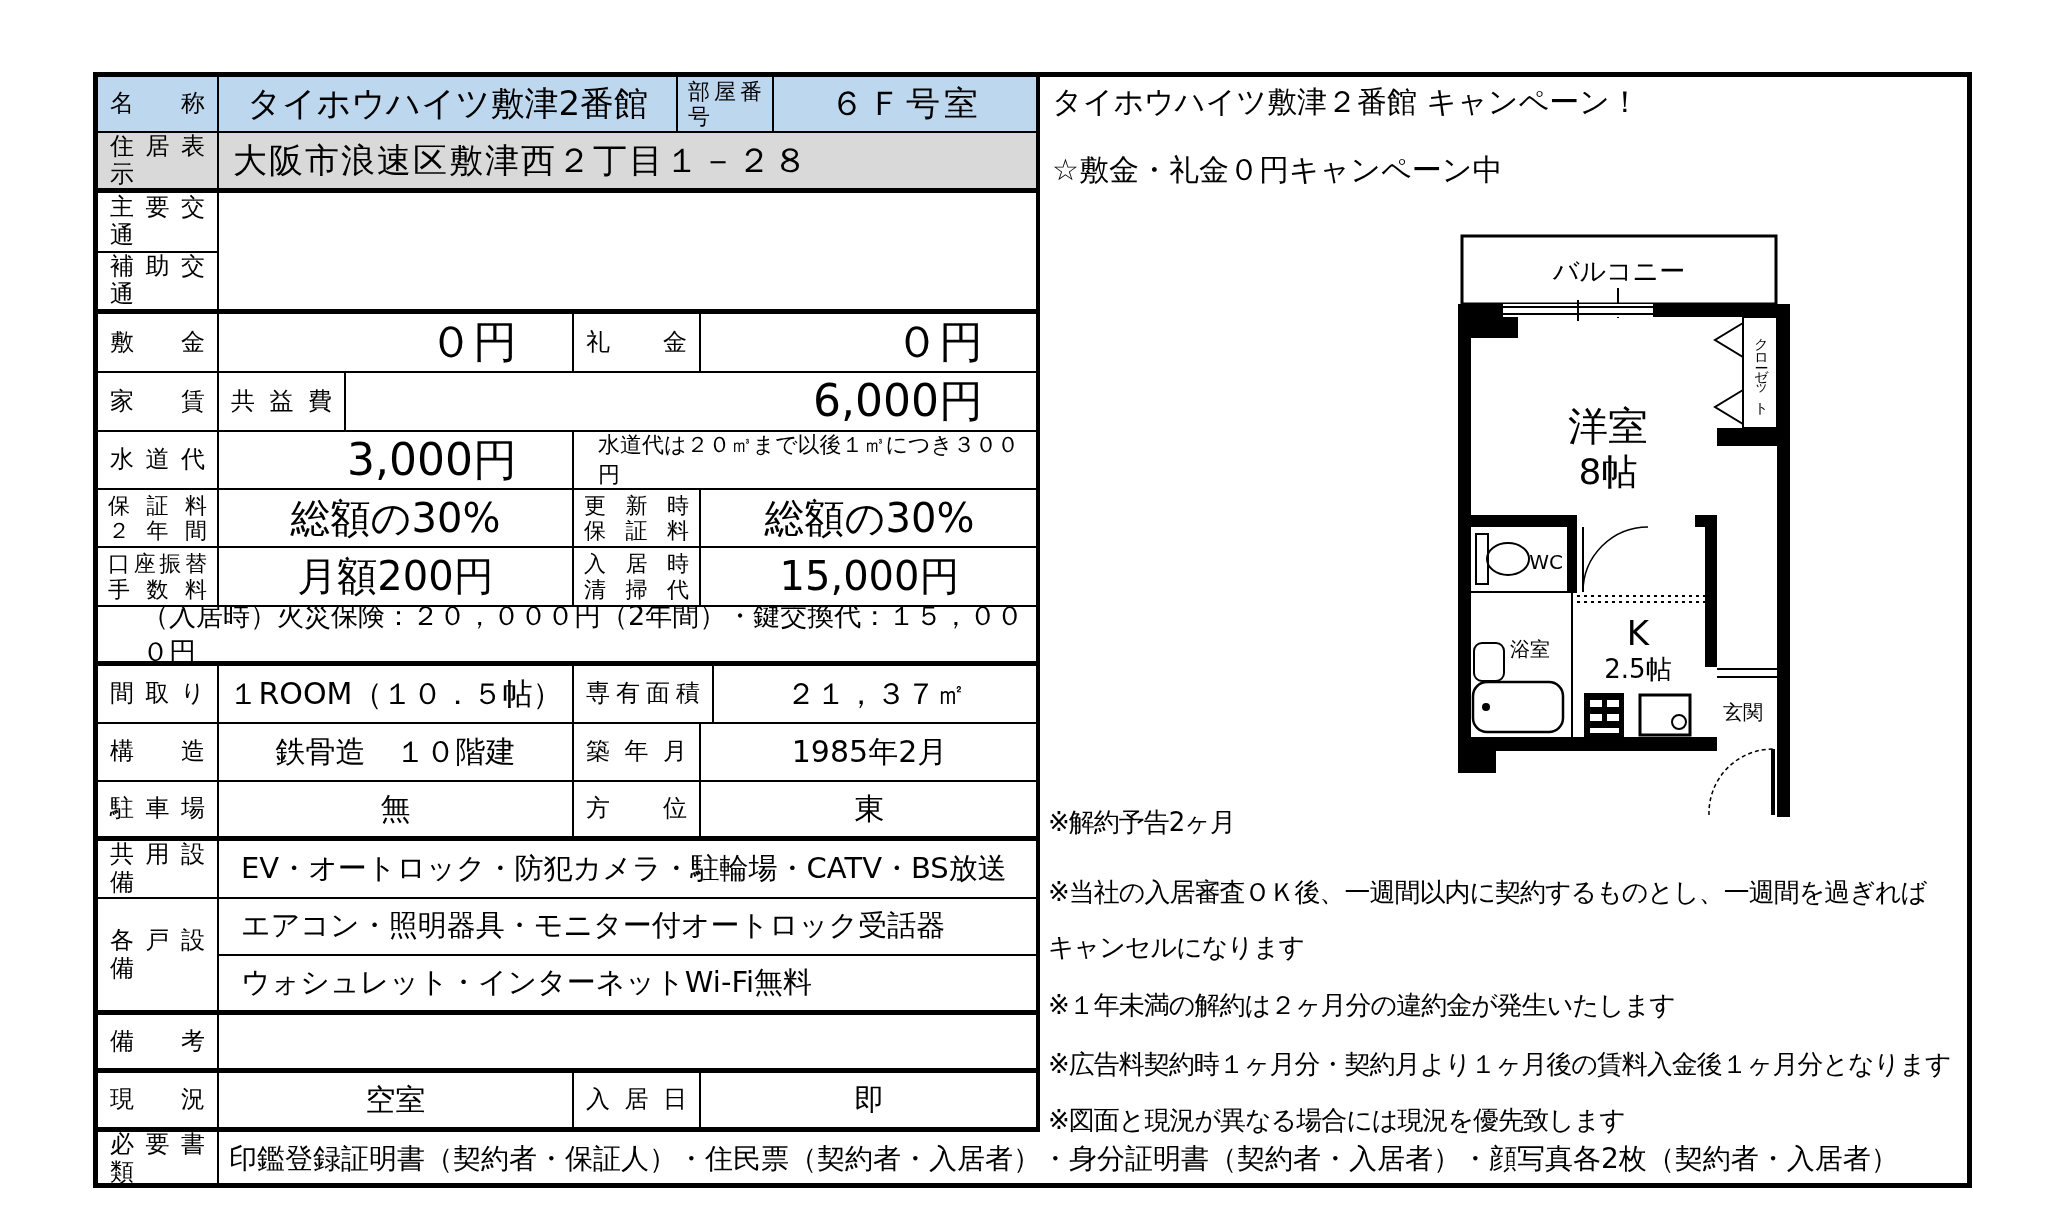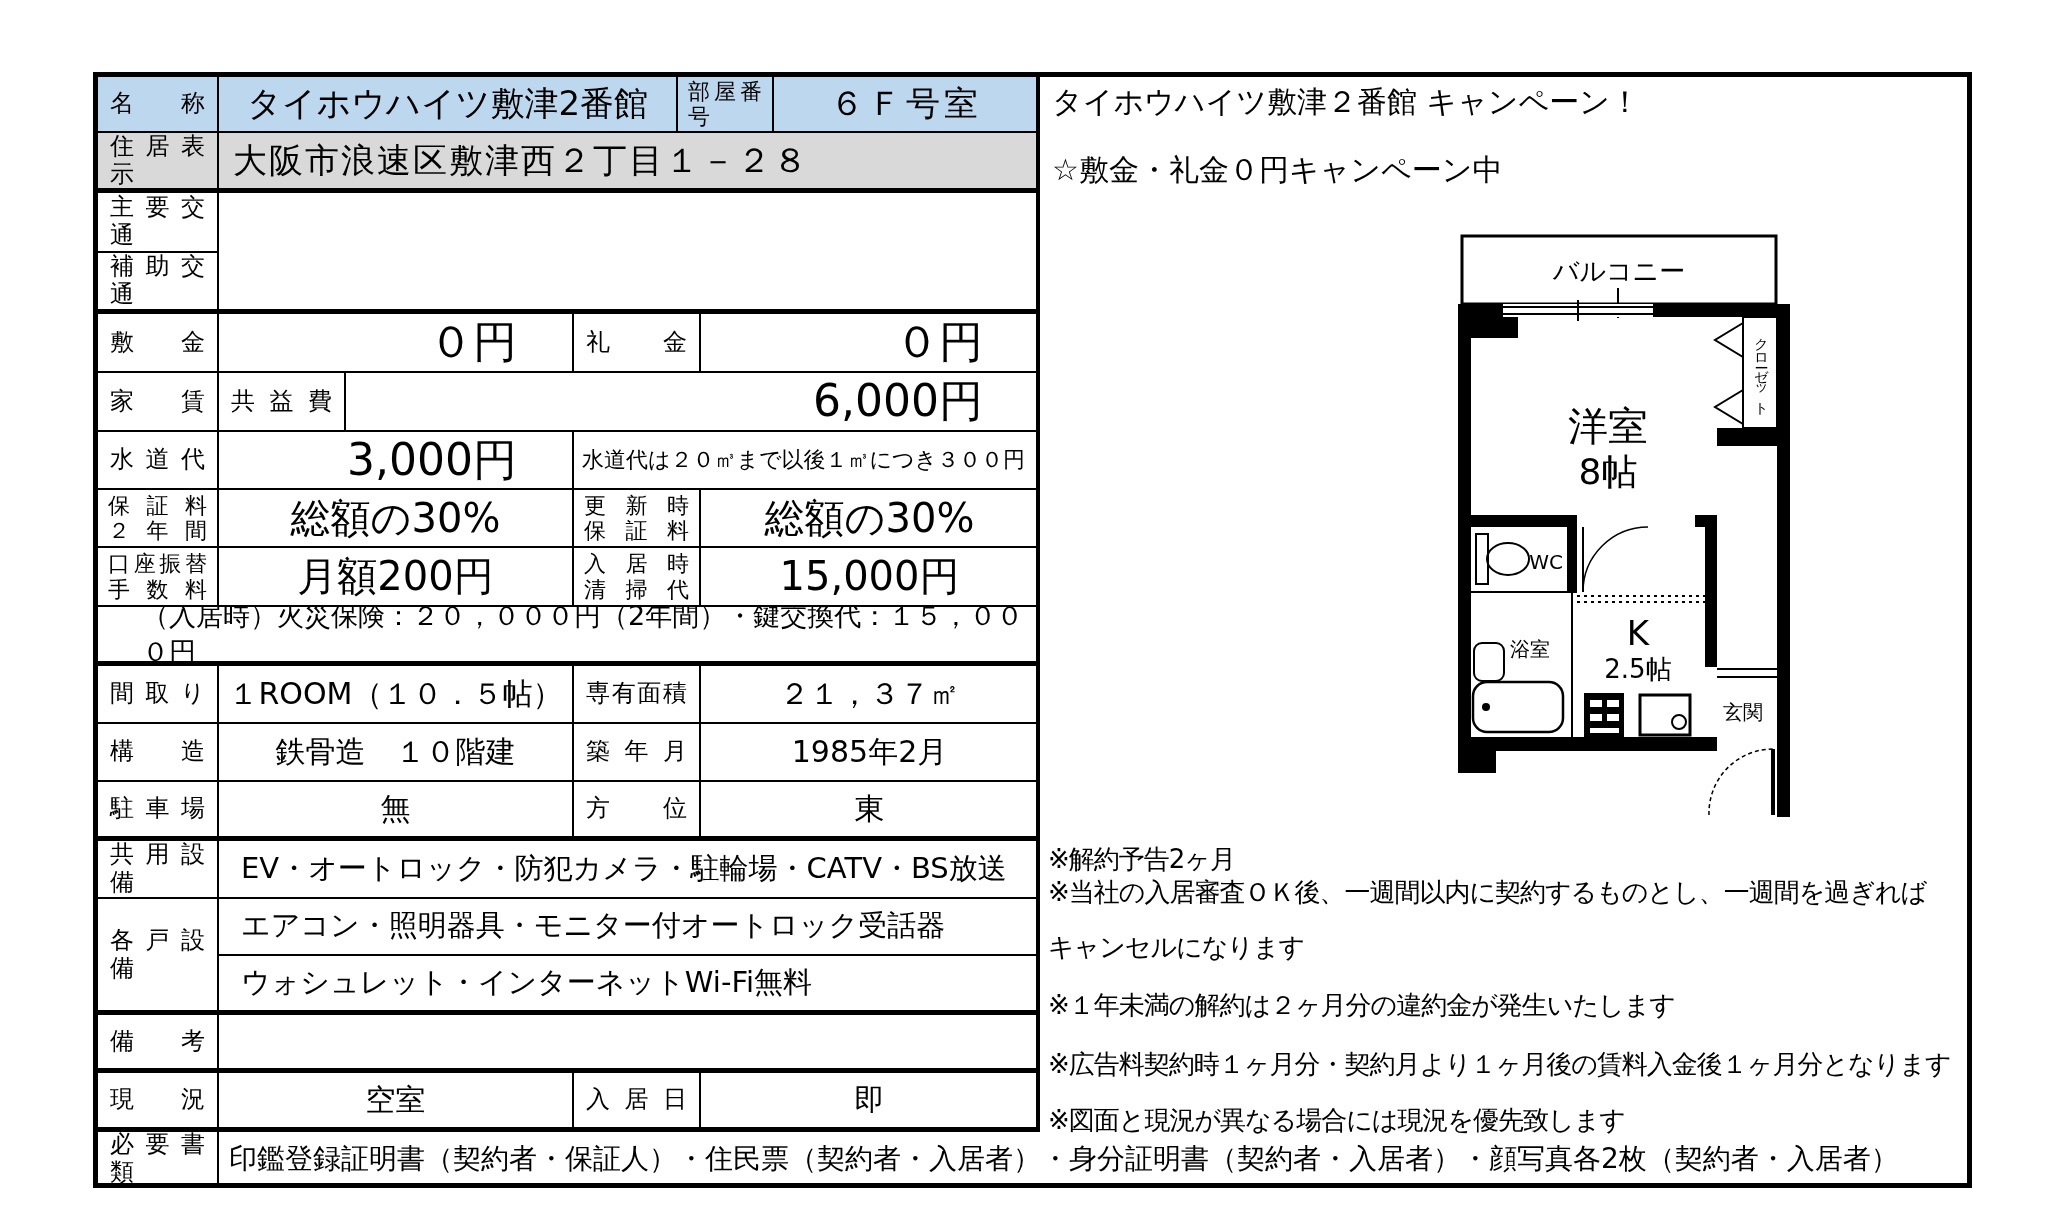--- a/index.html
+++ b/index.html
@@ -19,21 +19,21 @@
   .lbl{flex:1;padding:0 12px;text-align:justify;text-align-last:justify;
        white-space:pre-line;font-size:24px;line-height:1.15;}
   .lbl.small{font-size:22px;padding:0 10px;}
   .money{justify-content:flex-end;padding-right:55px;font-size:44px;}
   .moneyc{justify-content:center;font-size:40px;}
   .vc{justify-content:center;font-size:30px;}
   .vctr34{justify-content:center;font-size:34px;}
   .vl{padding-left:20px;font-size:28px;}
   .vl34{padding-left:14px;font-size:34px;letter-spacing:2px;}
   .note-cell{padding-left:14px;font-size:27px;}
-  .waternote{padding-left:8px;font-size:22px;}
+  .waternote{padding-left:24px;font-size:22px;}
   .sub{flex:1;display:flex;align-items:center;padding-left:22px;font-size:29px;}
   .sub.divline{border-bottom:2px solid #000;}
   .stack{flex-direction:column;align-items:stretch;padding:0;}
   .vdiv{position:absolute;left:1036px;top:77px;width:4px;height:1055px;background:#000;}
   .rp-text{position:absolute;font-size:30px;white-space:nowrap;}
   .rp-note{position:absolute;left:1048px;font-size:26px;letter-spacing:-1px;white-space:nowrap;}
   .floorplan{position:absolute;left:1458px;top:228px;width:332px;height:592px;}
   .floorplan text{font-family:"DejaVu Sans","Liberation Sans",sans-serif;fill:#000;}
 </style>
 </head>
@@ -130,21 +130,21 @@
 
   <div class="trow thick" style="top:607px;height:59px;">
     <div class="c last note-cell" style="flex:1;padding-left:44px;">（入居時）火災保険：２０，０００円（2年間）・鍵交換代：１５，０００円</div>
   </div>
 
   <div class="trow" style="top:666px;height:58px;">
     <div class="c lb">
         <span class="lbl">間取り</span>
       </div>
     <div class="c vc" style="width:355px;">１ROOM（１０．５帖）</div>
-    <div class="c" style="width:127px;">
+    <div class="c" style="width:140px;">
         <span class="lbl">専有面積</span>
       </div>
     <div class="c last vc" style="flex:1;">２１，３７㎡</div>
   </div>
 
   <div class="trow" style="top:724px;height:58px;">
     <div class="c lb">
         <span class="lbl">構造</span>
       </div>
     <div class="c vc" style="width:355px;">鉄骨造　１０階建</div>
@@ -205,21 +205,21 @@
         <span class="lbl">必要書類</span>
       </div>
     <div class="c last" style="flex:1;padding-left:10px;font-size:28px;">印鑑登録証明書（契約者・保証人）・住民票（契約者・入居者）・身分証明書（契約者・入居者）・顔写真各2枚（契約者・入居者）</div>
   </div>
 
   <div class="vdiv"></div>
 
   <div class="rp-text" style="left:1052px;top:82px;">タイホウハイツ敷津２番館 キャンペーン！</div>
   <div class="rp-text" style="left:1052px;top:150px;">☆敷金・礼金０円キャンペーン中</div>
 
-  <div class="rp-note" style="top:842px;">※解約予告2ヶ月</div>
+  <div class="rp-note" style="top:805px;">※解約予告2ヶ月</div>
   <div class="rp-note" style="top:875px;">※当社の入居審査ＯＫ後、一週間以内に契約するものとし、一週間を過ぎれば</div>
   <div class="rp-note" style="top:930px;">キャンセルになります</div>
   <div class="rp-note" style="top:988px;">※１年未満の解約は２ヶ月分の違約金が発生いたします</div>
   <div class="rp-note" style="top:1047px;">※広告料契約時１ヶ月分・契約月より１ヶ月後の賃料入金後１ヶ月分となります</div>
   <div class="rp-note" style="top:1103px;">※図面と現況が異なる場合には現況を優先致します</div>
 
   <svg class="floorplan" viewBox="0 0 332 592">
 
     <rect x="4" y="8" width="314" height="68" fill="none" stroke="#000" stroke-width="3"></rect>
     <text x="161" y="52" font-size="26" text-anchor="middle">バルコニー</text>

